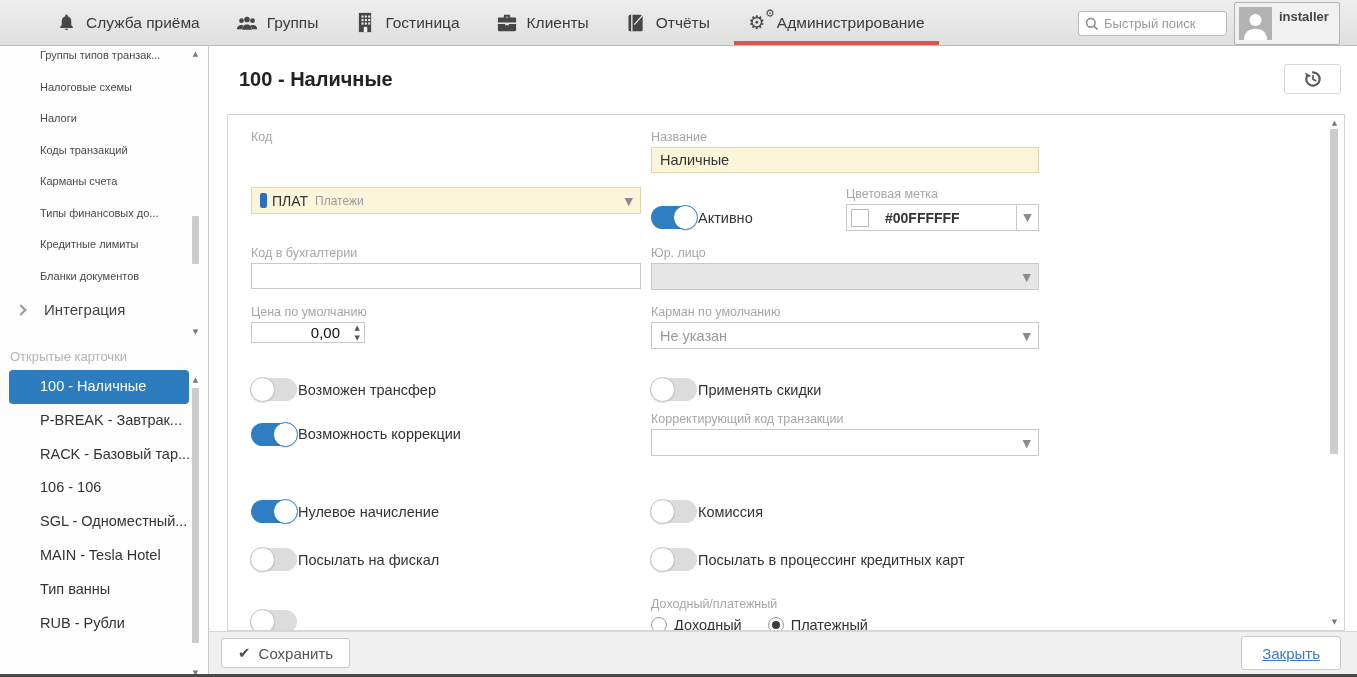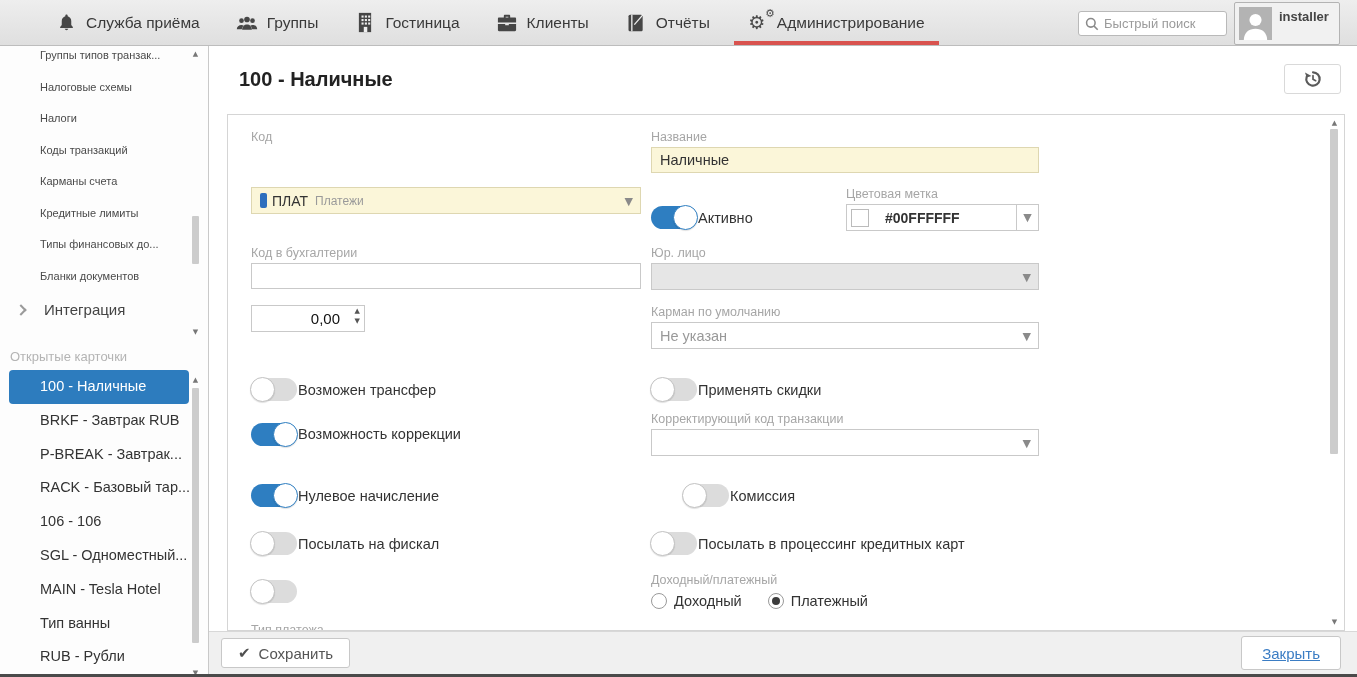--- a/index.html
+++ b/index.html
@@ -103,21 +103,21 @@
   
   .color-fld { width:193px; height:27px; border:1px solid #c9c9c9; display:flex; align-items:center; background:#fff; }
   .color-swatch { width:18px; height:18px; border:1px solid #bbb; background:#fff; margin-left:4px; flex:none; }
   .color-val { font-size:14px; font-weight:bold; color:#333; margin-left:16px; flex:1; }
   .color-dd { width:22px; height:100%; border-left:1px solid #c9c9c9; display:flex;
     align-items:center; justify-content:center; color:#8a8a8a; font-size:11px;
     font-family:"DejaVu Sans",sans-serif; cursor:pointer; }
 
   
   .num-wrap { position:relative; width:114px; }
-  .num-wrap input { width:100%; height:27px; border:1px solid #c9c9c9; font-size:15px; color:#111;
+  .num-wrap input { width:100%; height:21px; border:1px solid #c9c9c9; font-size:15px; color:#111;
     text-align:right; padding-right:24px; font-family:inherit; outline:none; }
   .spin { position:absolute; right:5px; top:3px; display:flex; flex-direction:column; gap:3px;
     font-size:7px; color:#555; line-height:7px; cursor:pointer; font-family:"DejaVu Sans",sans-serif; }
 
   
   .radio-row { display:flex; align-items:center; gap:26px; }
   .radio-opt { display:flex; align-items:center; gap:7px; cursor:pointer; font-size:14.5px; color:#333; }
   .radio { position:relative; width:16px; height:16px; border:1px solid #9a9a9a; border-radius:50%;
     background:#fff; flex:none; }
   .radio.on::after { content:""; position:absolute; left:3px; top:3px; width:8px; height:8px;
@@ -233,39 +233,38 @@
 
 <div class="content-row">
 
   <div class="sidebar">
     <div class="side-top">
       <div class="side-item">Группы типов транзак...</div>
       <div class="side-item">Налоговые схемы</div>
       <div class="side-item">Налоги</div>
       <div class="side-item">Коды транзакций</div>
       <div class="side-item">Карманы счета</div>
+      <div class="side-item">Типы финансовых до...</div>
       <div class="side-item">Кредитные лимиты</div>
-      <div class="side-item">Типы финансовых до...</div>
       <div class="side-item">Бланки документов</div>
       <div class="side-expand">
         <span class="chev"></span>
         <span>Интеграция</span>
       </div>
       <div class="vscroll" style="right:8px; top:4px; height:286px;">
         <span class="arr" style="top:0;">▲</span>
         <div class="thumb" style="top:166px; height:48px;"></div>
         <span class="arr" style="bottom:0;">▼</span>
       </div>
     </div>
 
     <div class="side-sep-title">Открытые карточки</div>
 
     <div class="side-cards">
       <div class="card-item on">100 - Наличные</div>
-      <div class="card-item">BRKF - Завтрак RUB</div>
       <div class="card-item">P-BREAK - Завтрак...</div>
       <div class="card-item">RACK - Базовый тар...</div>
       <div class="card-item">106 - 106</div>
       <div class="card-item">SGL - Одноместный...</div>
       <div class="card-item">MAIN - Tesla Hotel</div>
       <div class="card-item">Тип ванны</div>
       <div class="card-item">RUB - Рубли</div>
       <div class="vscroll" style="right:8px; top:6px; height:300px;">
         <span class="arr" style="top:0;">▲</span>
         <div class="thumb" style="top:12px; height:255px;"></div>
@@ -336,20 +335,21 @@
           <div class="col-r">
             <div class="fld-label">Юр. лицо</div>
             <div class="dd disabled">
               <span class="caret">▼</span>
             </div>
           </div>
         </div>
 
         <div class="row" style="margin-top:15px;">
           <div class="col-l">
+            <div class="fld-label">Цена по умолчанию</div>
             <div class="num-wrap">
               <input value="0,00" style="">
               <span class="spin">
                   <span>▲</span>
                   <span>▼</span>
                 </span>
             </div>
           </div>
           <div class="col-r">
             <div class="fld-label">Карман по умолчанию</div>
@@ -389,21 +389,21 @@
             </div>
           </div>
           <div class="col-r">
             <div class="fld-label">Корректирующий код транзакции</div>
             <div class="dd">
               <span class="caret">▼</span>
             </div>
           </div>
         </div>
 
-        <div class="row" style="margin-top:28px;gap:32px;">
+        <div class="row" style="margin-top:44px;">
           <div class="col-l">
             <div class="tgl-row">
               <span class="tgl on">
                   <span class="knob"></span>
                 </span>
               <span class="tgl-label">Нулевое начисление</span>
             </div>
           </div>
           <div class="col-r">
             <div class="tgl-row">
@@ -427,21 +427,21 @@
           <div class="col-r">
             <div class="tgl-row">
               <span class="tgl">
                   <span class="knob"></span>
                 </span>
               <span class="tgl-label">Посылать в процессинг кредитных карт</span>
             </div>
           </div>
         </div>
 
-        <div class="row" style="margin-top:18px;">
+        <div class="row" style="margin-top:26px;align-items:flex-end;">
           <div class="col-l" style="display:flex; align-items:center;">
             <div class="tgl-row">
               <span class="tgl">
                   <span class="knob"></span>
                 </span>
               <span class="tgl-label"></span>
             </div>
           </div>
           <div class="col-r">
             <div class="fld-label">Доходный/платежный</div>

